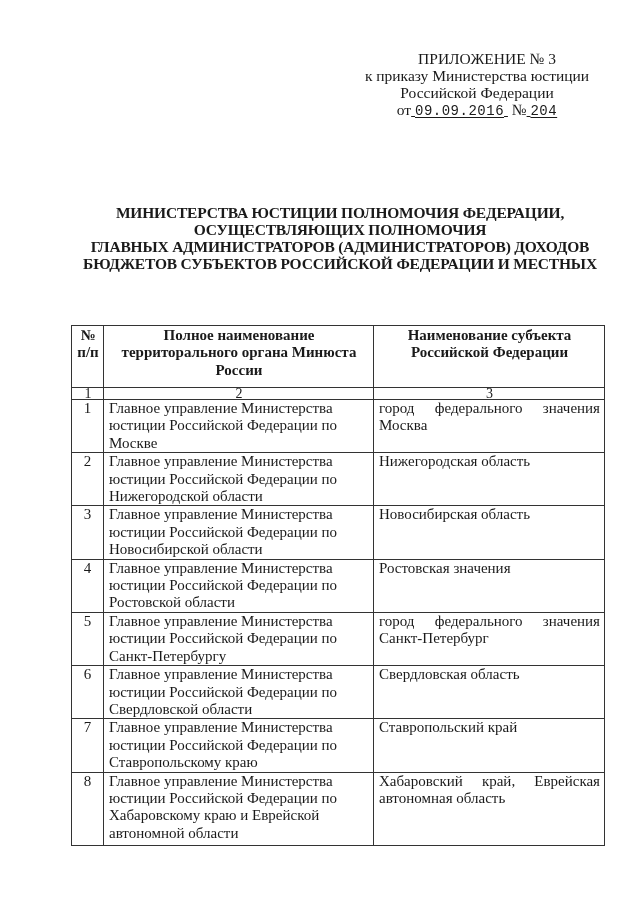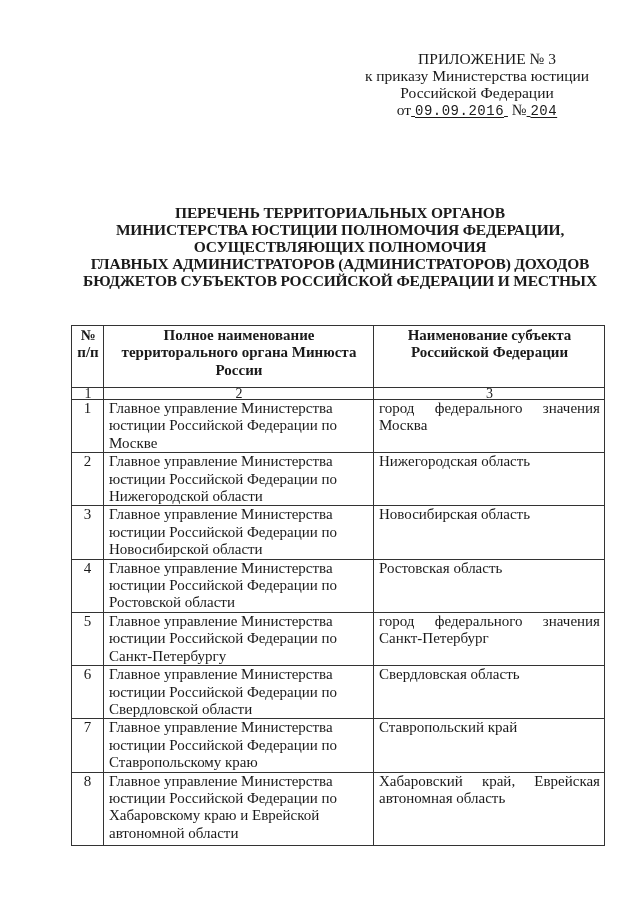--- a/index.html
+++ b/index.html
@@ -51,21 +51,20 @@
   <div class="head">ПРИЛОЖЕНИЕ № 3</div>
   <div>к приказу Министерства юстиции</div>
   <div>Российской Федерации</div>
   <div class="date-line">
     <span>от</span><span class="filler">&nbsp;</span><span class="mono">09.09.2016</span><span class="filler">&nbsp;</span>
     <span>№</span><span class="filler">&nbsp;</span><span class="mono">204</span>
   </div>
 </div>
 
 <div class="title">
-  <div>ПЕРЕЧЕНЬ ТЕРРИТОРИАЛЬНЫХ ОРГАНОВ</div>
   <div>МИНИСТЕРСТВА ЮСТИЦИИ ПОЛНОМОЧИЯ ФЕДЕРАЦИИ,</div>
   <div>ОСУЩЕСТВЛЯЮЩИХ ПОЛНОМОЧИЯ</div>
   <div>ГЛАВНЫХ АДМИНИСТРАТОРОВ (АДМИНИСТРАТОРОВ) ДОХОДОВ</div>
   <div>БЮДЖЕТОВ СУБЪЕКТОВ РОССИЙСКОЙ ФЕДЕРАЦИИ И МЕСТНЫХ</div>
 </div>
 
 <table class="list">
   <colgroup>
       <col class="c1">
       <col class="c2">
@@ -95,21 +94,21 @@
       <td class="just">Нижегородская область</td>
     </tr>
     <tr class="r3">
       <td class="num">3</td>
       <td>Главное управление Министерства юстиции Российской Федерации по Новосибирской области</td>
       <td class="just">Новосибирская область</td>
     </tr>
     <tr class="r3">
       <td class="num">4</td>
       <td>Главное управление Министерства юстиции Российской Федерации по Ростовской области</td>
-      <td class="just">Ростовская область</td>
+      <td class="just">Ростовская значения</td>
     </tr>
     <tr class="r3">
       <td class="num">5</td>
       <td>Главное управление Министерства юстиции Российской Федерации по Санкт-Петербургу</td>
       <td class="just">город федерального значения Санкт-Петербург</td>
     </tr>
     <tr class="r3">
       <td class="num">6</td>
       <td>Главное управление Министерства юстиции Российской Федерации по Свердловской области</td>
       <td class="just">Свердловская область</td>

